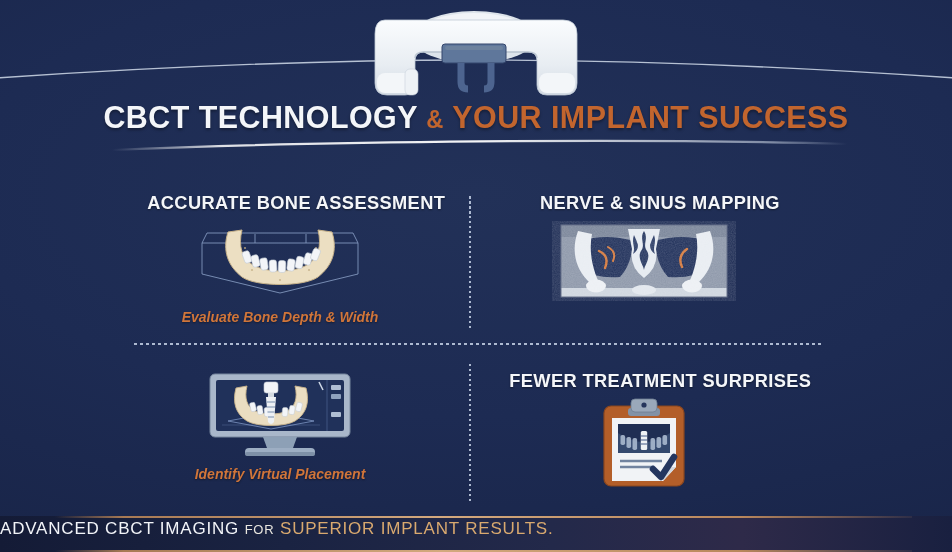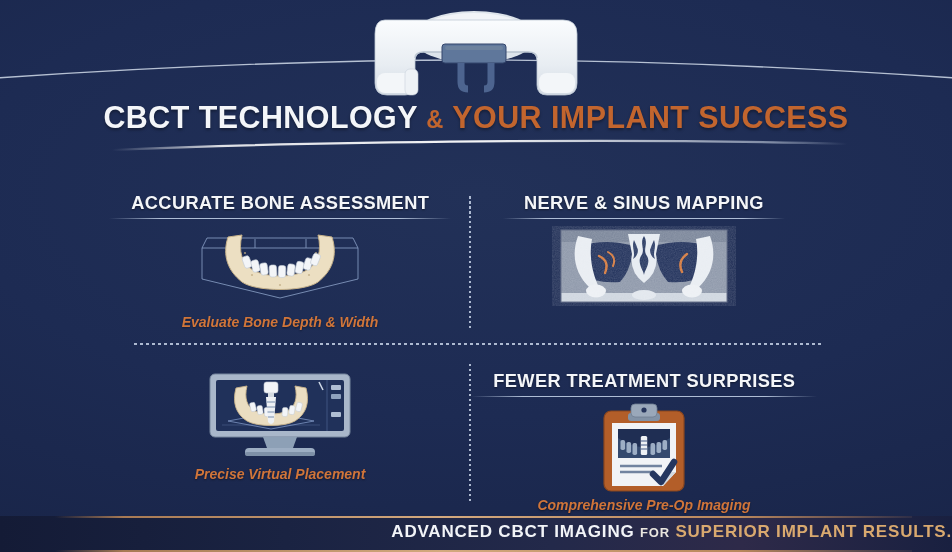--- a/index.html
+++ b/index.html
@@ -20,21 +20,21 @@
   }
   .t-white { color:var(--title-white,#f4f6f9); text-shadow:0 2px 3px rgba(0,0,0,0.35); }
   .t-amp   { color:var(--accent-orange,#c2652e); font-size:25px; }
   .t-orange{ color:var(--accent-orange,#c2652e); text-shadow:0 2px 3px rgba(0,0,0,0.35); }
 
   .quad { position:absolute; display:flex; flex-direction:column; align-items:center; }
   .q1 { left:88px;  top:192px; width:384px; }
   .q2 { left:472px; top:192px; width:344px;justify-content:center; }
   .q3 { left:88px;  top:366px; width:384px; }
   .q4 { left:472px; top:370px; width:344px; }
-  .qhead { display:inline-flex; flex-direction:column; align-items:center; }
+  .qhead { display:inline-flex; align-items:center; }
   .qtitle {
     font-size:19px; font-weight:700; letter-spacing:0.4px; transform:scaleX(0.96);
     color:var(--title-white,#f3f5f9); text-shadow:0 1px 2px rgba(0,0,0,0.45); white-space:nowrap;
   }
   .qrule {
     height:1px; align-self:stretch; margin:4px -16px 0;
     background:linear-gradient(90deg, transparent 0%, rgba(190,205,228,0.9) 15%, rgba(190,205,228,0.9) 85%, transparent 100%);
   }
   .qicon { margin-top:6px; line-height:0; }
   .qcaption {
@@ -59,21 +59,21 @@
   .footer {
     position:absolute; left:0; top:516px; width:952px; height:36px;
     background:linear-gradient(90deg,#141b36 0%,#1a2342 30%,#23294a 58%,#2e2a49 78%,#192040 100%);
   }
   .footer-line {
     position:absolute; left:55px; right:40px; height:2px;
     background:linear-gradient(90deg, rgba(194,149,114,0) 0%, #a87a54 8%, #d3a97e 45%, #b9875c 80%, rgba(194,149,114,0.1) 100%);
   }
   .footer-line.top { top:0; } .footer-line.bottom { bottom:0; }
   .footer-text {
-    line-height:31px; text-align:right; font-weight:700; font-size:17px;
+    line-height:26px; text-align:left; font-weight:400; font-size:17px;
     letter-spacing:0.8px; color:#f2f4f8; white-space:nowrap;
   }
   .f-for { font-size:13px; color:#e9e6df; }
   .f-gold { color:var(--footer-gold,#d9a96f); }
 </style>
 </head>
 <body>
 
 <div id="poster">
 
@@ -216,21 +216,21 @@
           <line x1="76.5" y1="30" x2="85.5" y2="30"></line>
             <line x1="77" y1="35" x2="85" y2="35"></line>
           <line x1="77.5" y1="40" x2="84.5" y2="40"></line>
             <line x1="78" y1="45" x2="84" y2="45"></line>
         </g>
         <path d="M73,65 L107,65 L103,76 L77,76 Z" fill="#8da0b6"></path>
         <rect x="55" y="76" width="70" height="8" rx="4" fill="#9daec3"></rect>
         <rect x="55" y="80" width="70" height="4" rx="2" fill="#7e90a7"></rect>
       </svg>
     </div>
-    <p class="qcaption">Precise Virtual Placement</p>
+    <p class="qcaption">Identify Virtual Placement</p>
   </section>
 
   <section class="quad q4">
     <div class="qhead">
       <h2 class="qtitle">FEWER TREATMENT SURPRISES</h2>
       <div class="qrule"></div>
     </div>
     <div class="qicon">
       <svg width="140" height="90" viewBox="0 0 140 90">
         <rect x="30" y="8" width="80" height="80" rx="7" fill="#b35e29" stroke="#8a461e" stroke-width="1.2"></rect>
@@ -253,21 +253,20 @@
         <g stroke="#5f7499" stroke-width="1.2">
           <line x1="67" y1="38" x2="73" y2="38"></line>
             <line x1="67" y1="42" x2="73" y2="42"></line>
             <line x1="67" y1="46" x2="73" y2="46"></line>
         </g>
         <line x1="46" y1="63" x2="88" y2="63" stroke="#71839f" stroke-width="2.4"></line>
         <line x1="46" y1="69" x2="80" y2="69" stroke="#71839f" stroke-width="2.4"></line>
         <path d="M79,71 L87,79 L100,59" stroke="#24365f" stroke-width="6.5" fill="none" stroke-linecap="round" stroke-linejoin="round"></path>
       </svg>
     </div>
-    <p class="qcaption">Comprehensive Pre-Op Imaging</p>
   </section>
 
   <div class="vdash" id="vdash-top"></div>
   <div class="vdash" id="vdash-bottom"></div>
   <div class="hdash"></div>
 
   <footer class="footer">
     <div class="footer-line top"></div>
     <p class="footer-text">
       <span class="f-white">ADVANCED CBCT IMAGING</span>

